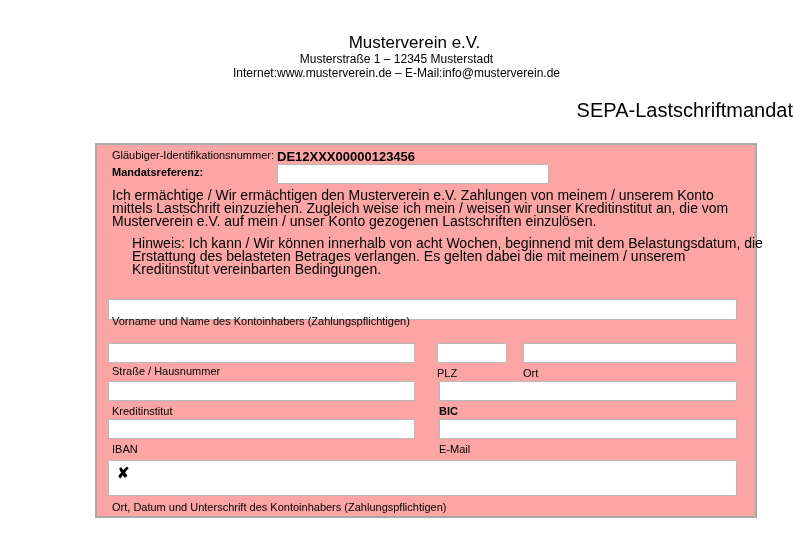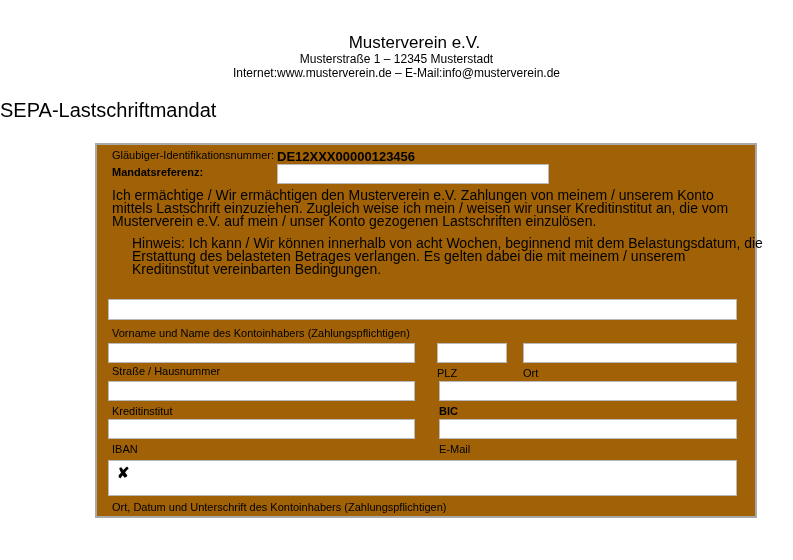--- a/index.html
+++ b/index.html
@@ -8,24 +8,24 @@
     position:relative;
     width:793px; height:560px;
     background:#ffffff;
     font-family:"Liberation Sans", sans-serif;
     color:#000000;
     overflow:hidden;
   }
   .letterhead { position:absolute; top:33px; left:0; width:793px; text-align:center; }
   .org-name { font-size:17px; line-height:19px;padding-left:36px; }
   .org-sub { font-size:12px; line-height:13px; margin-top:1px; }
-  .doc-title { position:absolute; top:99px; left:0; width:793px; text-align:left; font-size:20px; }
+  .doc-title { position:absolute; top:99px; left:0; width:793px; text-align:right; font-size:20px; }
   .form-box {
     position:absolute; left:95px; top:143px; width:662px; height:375px;
-    border:2px solid #a9a9a9; background:#a16207;
+    border:2px solid #a9a9a9; background:#fca5a5;
   }
   .abs { position:absolute; }
   .lbl { font-size:11px; line-height:12px; white-space:nowrap; }
   .val-bold { font-size:13px; font-weight:bold; white-space:nowrap; }
   .para { font-size:14px; line-height:13px; width:632px; }
   .inp {
     position:absolute;
     border:1px solid #b9b9b9; background:#ffffff;
     font-family:"Liberation Sans", sans-serif; font-size:11px;
     padding:0 4px; outline:none; border-radius:0;
@@ -39,21 +39,21 @@
   }
   
   .pos-credlbl { left:15px; top:4px; }
   .pos-credval { left:180px; top:4px; }
   .pos-mreflbl { left:15px; top:21px;font-weight:bold; }
   .pos-mref    { left:180px; top:19px; width:272px; height:20px; }
   .pos-p1   { left:15px; top:44px; }
   .pos-p2   { left:15px; top:92px;margin-left:20px; }
   .pos-zart { left:15px; top:131px; }
   .pos-name     { left:11px;  top:154px; width:629px; height:21px; }
-  .pos-namelbl  { left:15px;  top:182px;text-align:center; }
+  .pos-namelbl  { left:15px;  top:170px;text-align:center; }
   .pos-street   { left:11px;  top:198px; width:307px; height:20px; }
   .pos-plz      { left:340px; top:198px; width:70px;  height:20px; }
   .pos-ort      { left:426px; top:198px; width:214px; height:20px; }
   .pos-streetlbl{ left:15px;  top:220px; }
   .pos-plzlbl   { left:340px; top:222px; }
   .pos-ortlbl   { left:426px; top:222px; }
   .pos-bank     { left:11px;  top:236px; width:307px; height:20px; }
   .pos-bic      { left:342px; top:236px; width:298px; height:20px; }
   .pos-banklbl  { left:15px;  top:260px; }
   .pos-biclbl   { left:342px; top:260px;font-weight:bold; }

